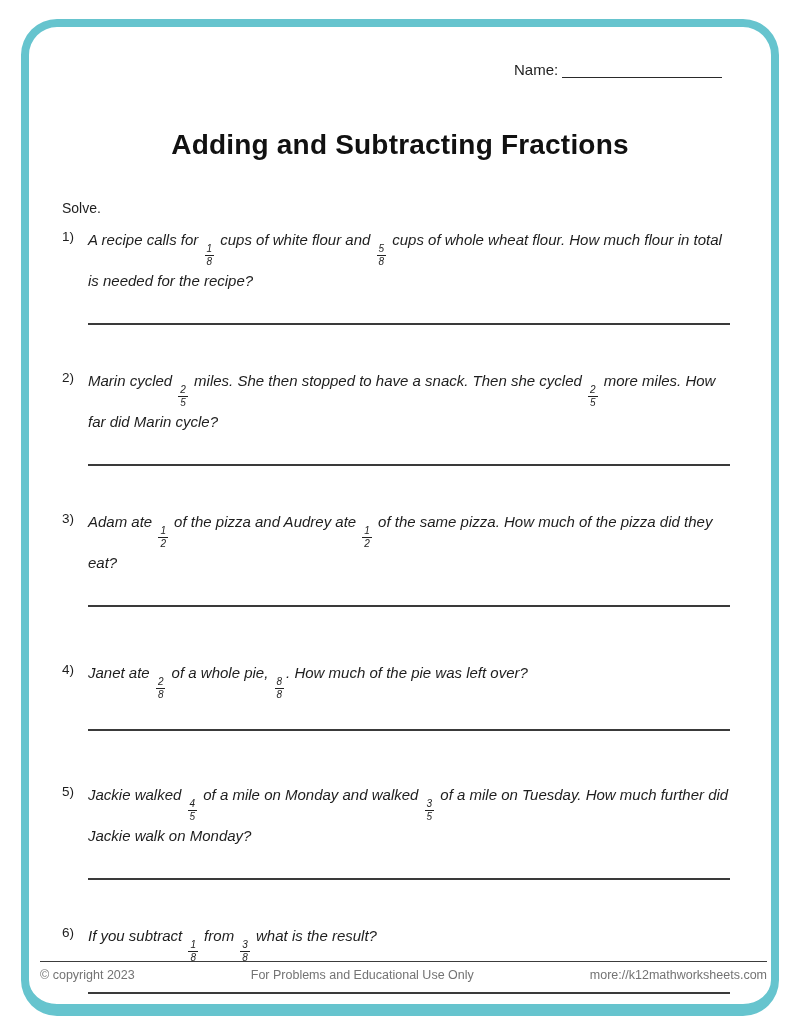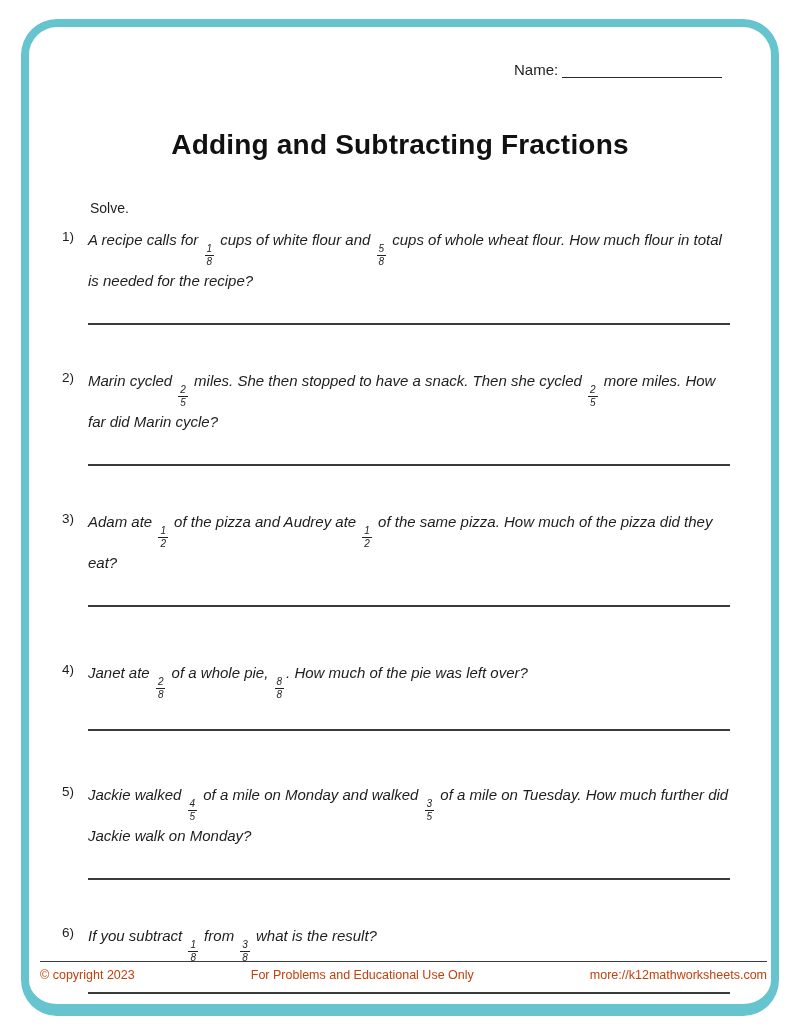--- a/index.html
+++ b/index.html
@@ -27,21 +27,21 @@
   }
   .name-line {
     display: inline-block; width: 160px; height: 17px;
     border-bottom: 1.6px solid #2a2a2a; margin-left: 4px;
   }
   .title {
     position: absolute; top: 99px; left: 0; width: 100%;
     text-align: center; font-size: 28px; font-weight: 700;
     line-height: 41px; letter-spacing: 0.2px; color: #111; margin-top: 25px;
   }
-  .solve { position: absolute; top: 200px; left: 62px; font-size: 14px; margin-left: 28px; }
+  .solve { position: absolute; top: 200px; left: 62px; font-size: 14px; }
   .problems { position: absolute; top: 226px; left: 62px; width: 668px; }
   .problem { display: flex; margin-bottom: 42px; }
   .problem:nth-child(3) { margin-bottom: 52px; }
   .problem:nth-child(4) { margin-bottom: 50px; }
   .p-num { flex: none; width: 26px; font-size: 13.5px; padding-top: 3px; }
   .p-body { flex: 1; min-width: 0; }
   .p-text { font-size: 15px; line-height: 27px; font-style: italic; }
   .answer-line { height: 0; border-bottom: 2px solid #3a3a3a; margin-top: 29px; }
   .frac {
     display: inline-flex; flex-direction: column; align-items: center;
@@ -52,21 +52,21 @@
     border-bottom: 1px solid #222; padding: 0 2px 1px;
   }
   .frac .fden { font-size: 10px; line-height: 10px; padding-top: 1px; }
   .footer-rule {
     position: absolute; left: 40px; right: 33px; top: 961px;
     border-top: 1.5px solid #3c3c3c;
   }
   .footer {
     position: absolute; left: 40px; right: 33px; top: 968px;
     display: flex; justify-content: space-between; align-items: baseline;
-    font-size: 12.5px; color: #c2410c;
+    font-size: 12.5px; color: #737373;
   }
 </style>
 </head>
 <body>
 
 <div class="frame"></div>
 
 <div class="name-row">
   <span>Name:</span>
   <span class="name-line"></span>

